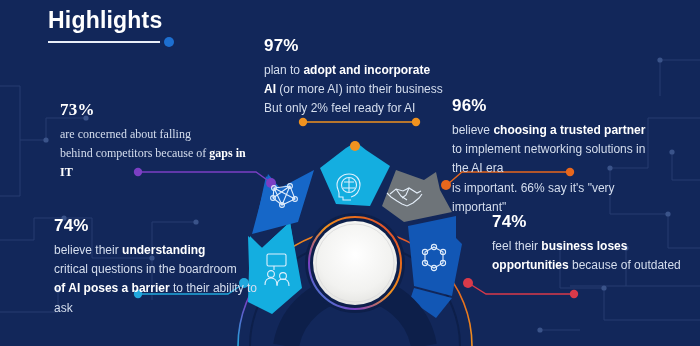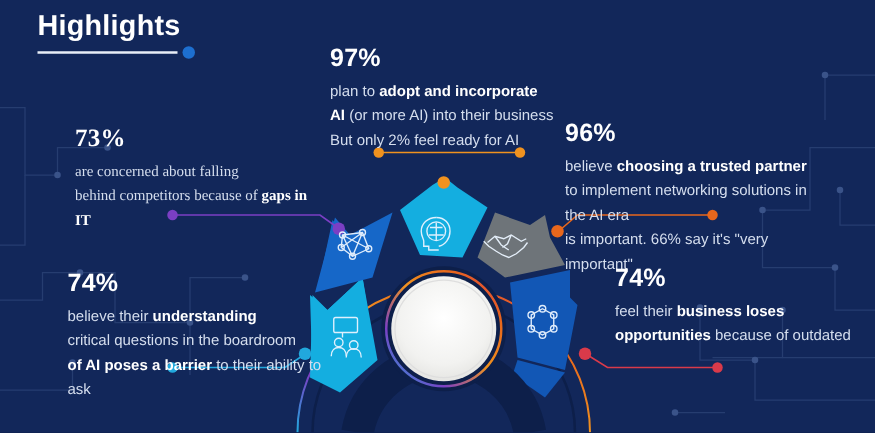--- a/index.html
+++ b/index.html
@@ -26,21 +26,21 @@
   }
   #arc-svg {
     position: absolute;
     left: 0; top: 0;
     width: 700px; height: 346px;
   }
 
   
   .header {
     position: absolute;
-    left: 30px;
+    left: 48px;
     top: 8px;
     width: 260px;
   }
   .header-title {
     font-size: 23px;
     font-weight: bold;
     color: #ffffff;
     letter-spacing: 0.2px;
     line-height: 1.1;
     margin: 0;
@@ -61,21 +61,21 @@
     border-radius: 50%;
     background: #1d6fd0;
   }
 
   
   .callout {
     position: absolute;
     color: #dfe6f2;
   }
   .callout .pct {
-    font-size: 20px;
+    font-size: 17px;
     font-weight: bold;
     color: #ffffff;
     line-height: 1.15;
     margin-bottom: 5px;
     letter-spacing: 0.2px;
   }
   .callout .body {
     font-size: 12px;
     line-height: 1.62;
     color: #d5deee;

